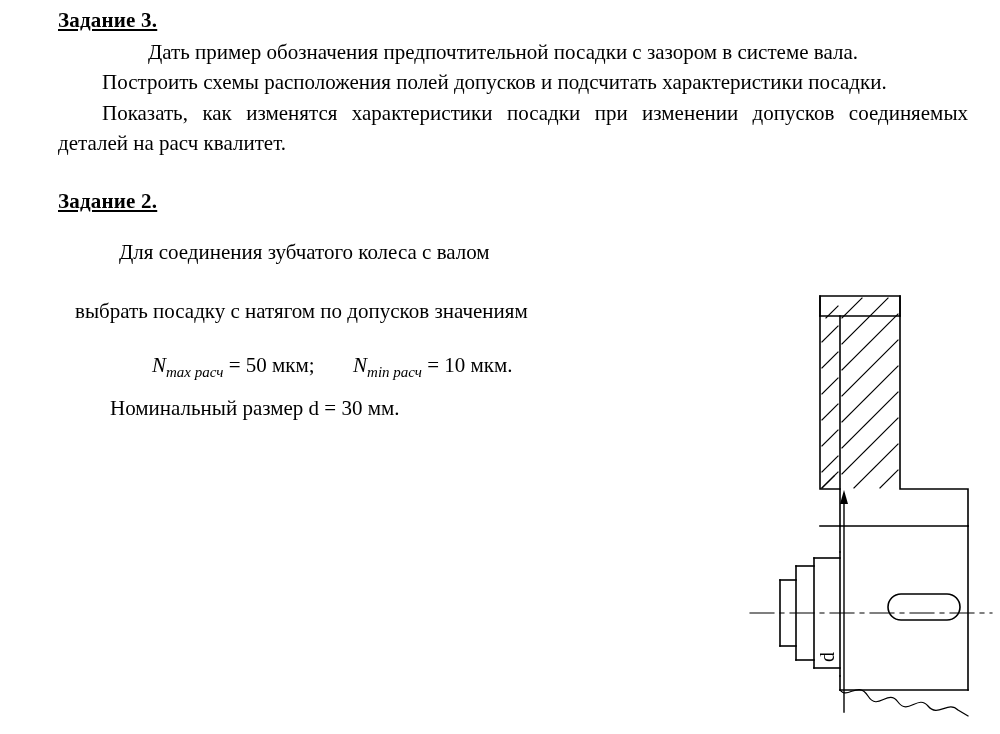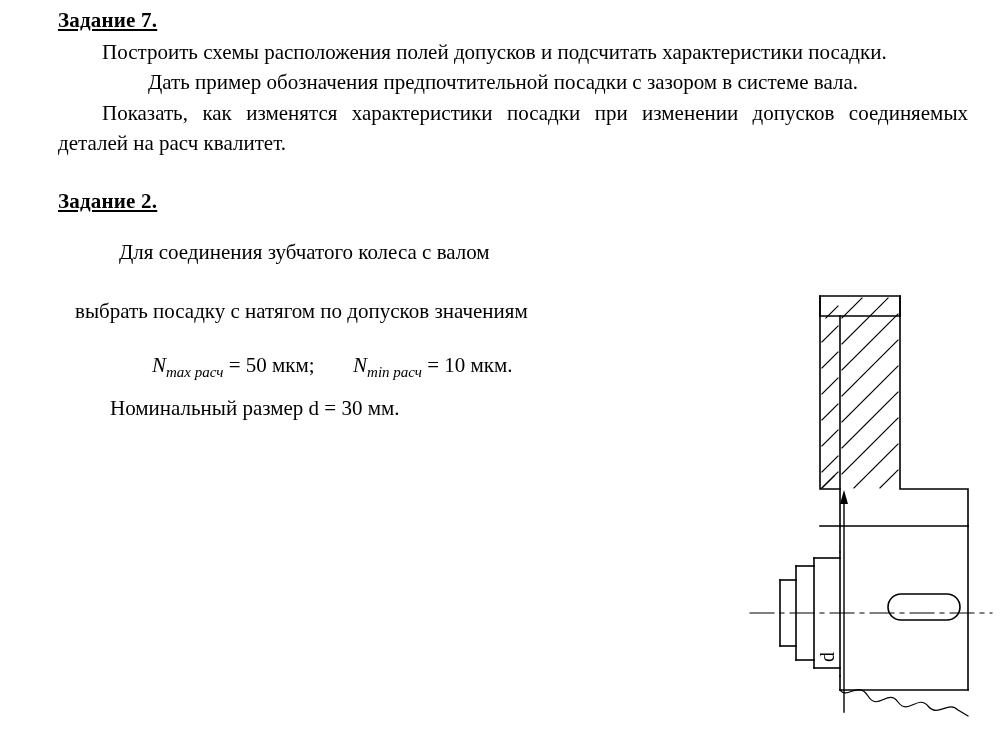--- a/index.html
+++ b/index.html
@@ -105,23 +105,23 @@
   }
 </style>
 </head>
 <body>
 
 <div class="page">
 
   <div class="text-col">
 
     <div class="block-1">
-      <div class="task-heading">Задание 7.</div>
+      <div class="task-heading">Задание 3.</div>
+      <p class="para wide-indent">Дать пример обозначения предпочтительной посадки с зазором в системе вала.</p>
       <p class="para">Построить схемы расположения полей допусков и подсчитать характеристики посадки.</p>
-      <p class="para wide-indent">Дать пример обозначения предпочтительной посадки с зазором в системе вала.</p>
       <p class="para">Показать, как изменятся характеристики посадки при изменении допусков соединяемых деталей на расч квалитет.</p>
     </div>
 
     <div class="gap-med"></div>
 
     <div>
       <div class="task-heading">Задание 2.</div>
       <div class="task4-body">
         <p class="line indent">Для соединения зубчатого колеса с валом</p>
         <p class="line">выбрать посадку с натягом по допусков значениям</p>

